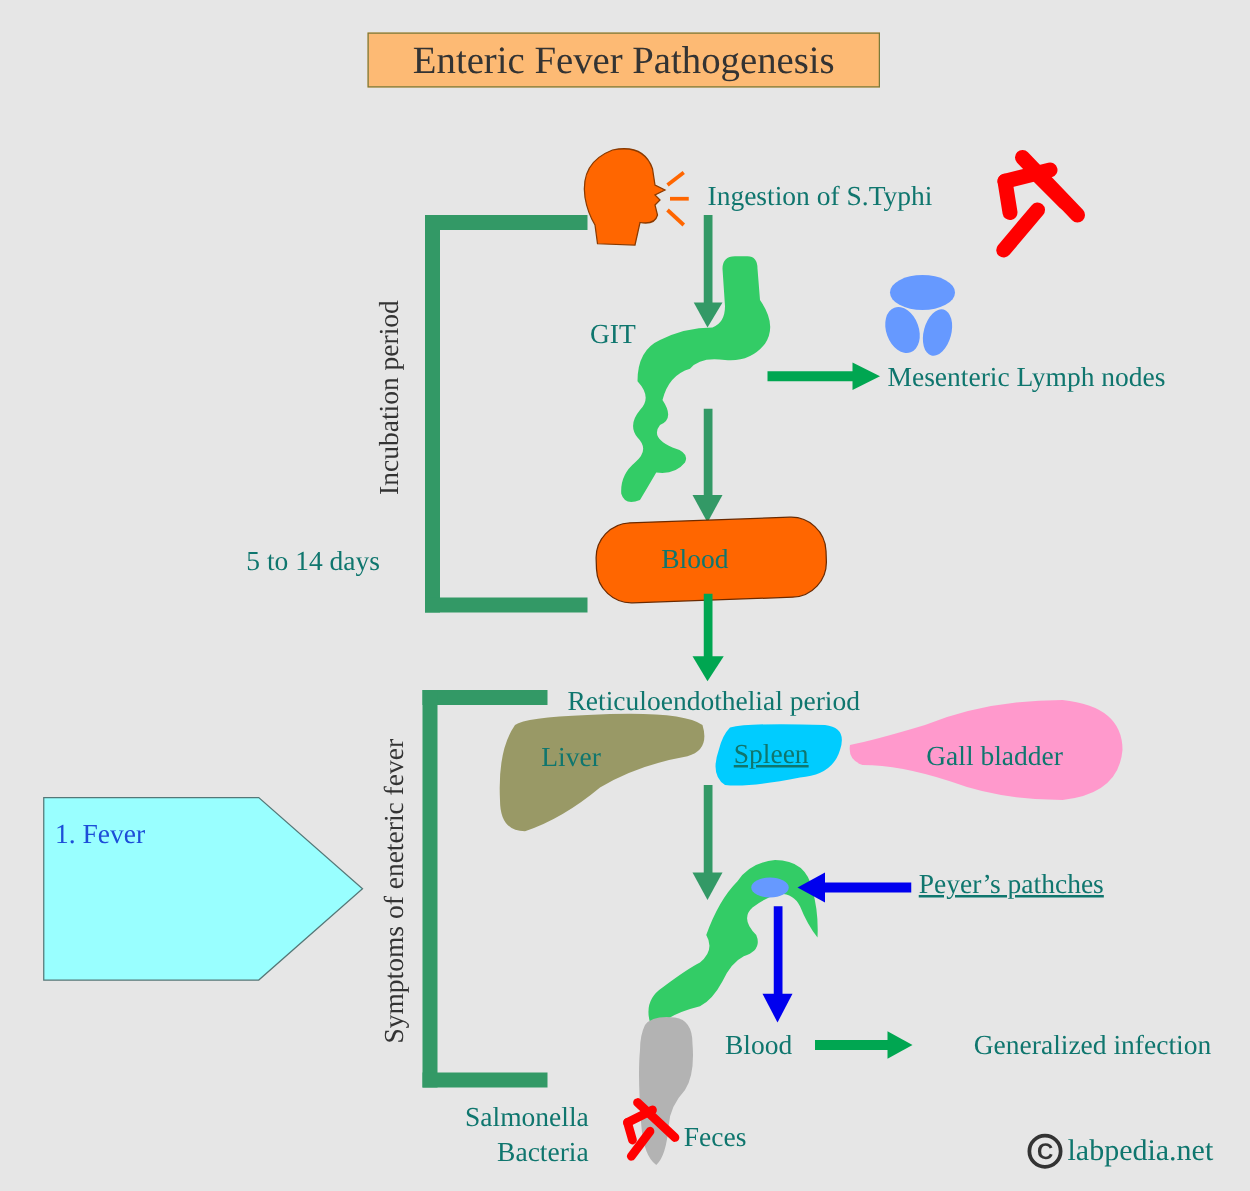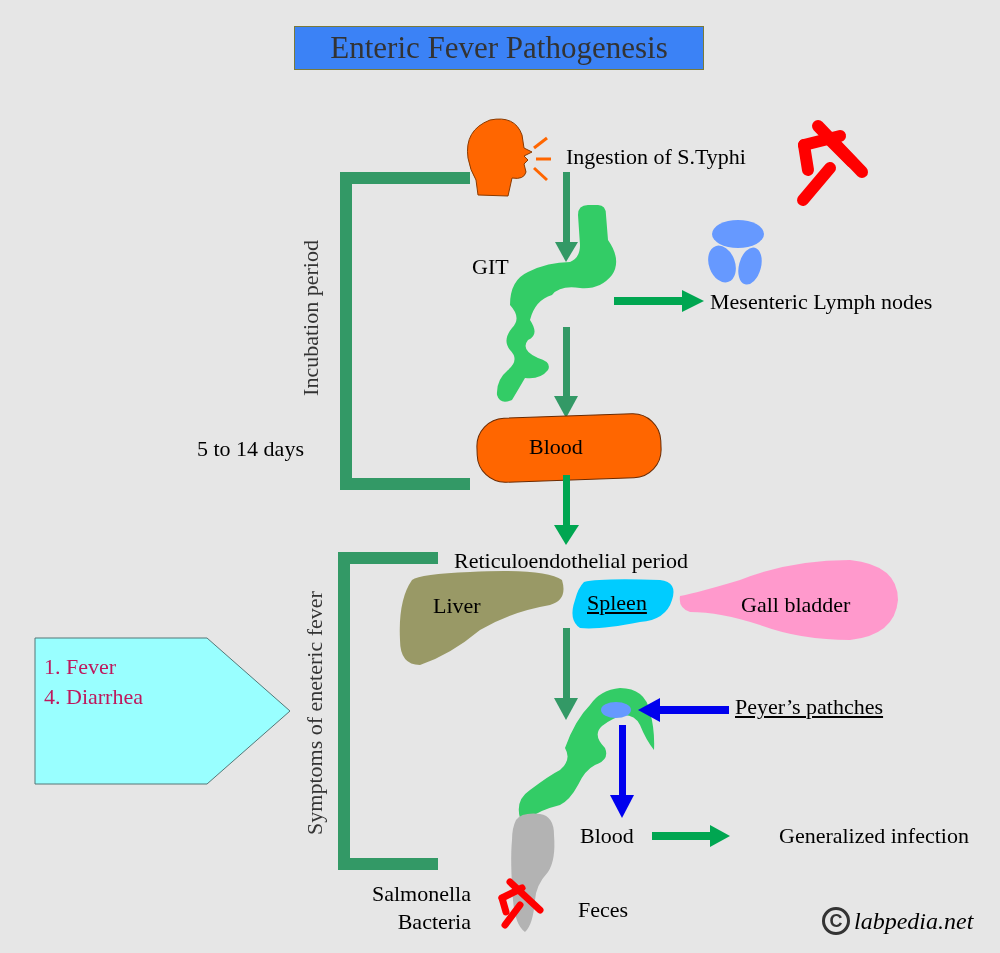--- a/index.html
+++ b/index.html
@@ -1,24 +1,24 @@
 <!DOCTYPE html>
 <html><head>
 <meta charset="utf-8">
 <style>
   html, body { margin:0; padding:0; }
   body { width:1000px; height:953px; background:#e6e6e6; position:relative; overflow:hidden;
          font-family:"Liberation Serif","DejaVu Serif",serif; color:#333333; }
   svg.diagram { position:absolute; left:0; top:0; width:1000px; height:953px; }
-  .lbl { position:absolute; white-space:nowrap; font-size:22px; line-height:1; color:#000000; }
-  .title-box { position:absolute; left:294px; top:26px; width:410px; height:44px; background:#3b82f6;
+  .lbl { position:absolute; white-space:nowrap; font-size:22px; line-height:1; color:#0f766e; }
+  .title-box { position:absolute; left:294px; top:26px; width:410px; height:44px; background:#fdba74;
                border:1px solid #7a7a3a; box-sizing:border-box; display:flex; align-items:center; justify-content:center; }
   .title-box span { font-size:31px; color:#333; }
   .rot { position:absolute; white-space:nowrap; font-size:22px; transform:rotate(-90deg); transform-origin:center center; }
-  .symptoms { position:absolute; left:44px; top:652px; font-size:22px; line-height:30px; color:#be185d; }
+  .symptoms { position:absolute; left:44px; top:652px; font-size:22px; line-height:30px; color:#1d4ed8; }
   .copy { position:absolute; left:822px; top:907px; display:flex; align-items:center; gap:4px; }
   .copy-icon { width:28px; height:28px; border:3px solid #333; border-radius:50%; box-sizing:border-box;
                display:flex; align-items:center; justify-content:center; font-family:"Liberation Sans",sans-serif;
                font-weight:bold; font-size:18px; color:#333; }
 </style>
 </head>
 <body>
 
 <svg class="diagram" viewBox="0 0 1000 953">
   <defs>
@@ -137,28 +137,27 @@
 
 <div class="lbl" style="left:454px; top:550px;">Reticuloendothelial period</div>
 <div class="lbl" style="left:433px; top:595px;">Liver</div>
 <div class="lbl" style="left:587px; top:592px;text-decoration:underline;">Spleen</div>
 <div class="lbl" style="left:741px; top:594px;">Gall bladder</div>
 
 <div class="rot" style="left:175px; top:700px; width:280px; text-align:center;">Symptoms of eneteric fever</div>
 
 <div class="symptoms">
   <div>1. Fever</div>
-  <div>4. Diarrhea</div>
 </div>
 
 <div class="lbl" style="left:735px; top:696px;text-decoration:underline;">Peyer’s pathches</div>
 <div class="lbl" style="left:580px; top:825px;">Blood</div>
 <div class="lbl" style="left:735px; top:825px;margin-left:44px;">Generalized infection</div>
-<div class="lbl" style="left:578px; top:899px;text-align:right;">Feces</div>
+<div class="lbl" style="left:547px; top:899px;text-align:right;">Feces</div>
 <div class="lbl" style="left:372px; top:880px; text-align:right; line-height:28px;">
   <div>Salmonella</div>
   <div>Bacteria</div>
 </div>
 
 <div class="copy">
   <span class="copy-icon">C</span>
-  <span class="lbl" style="position:static; font-size:24px;font-style:italic;">labpedia.net</span>
+  <span class="lbl" style="position:static; font-size:24px;">labpedia.net</span>
 </div>
 
 </body></html>

